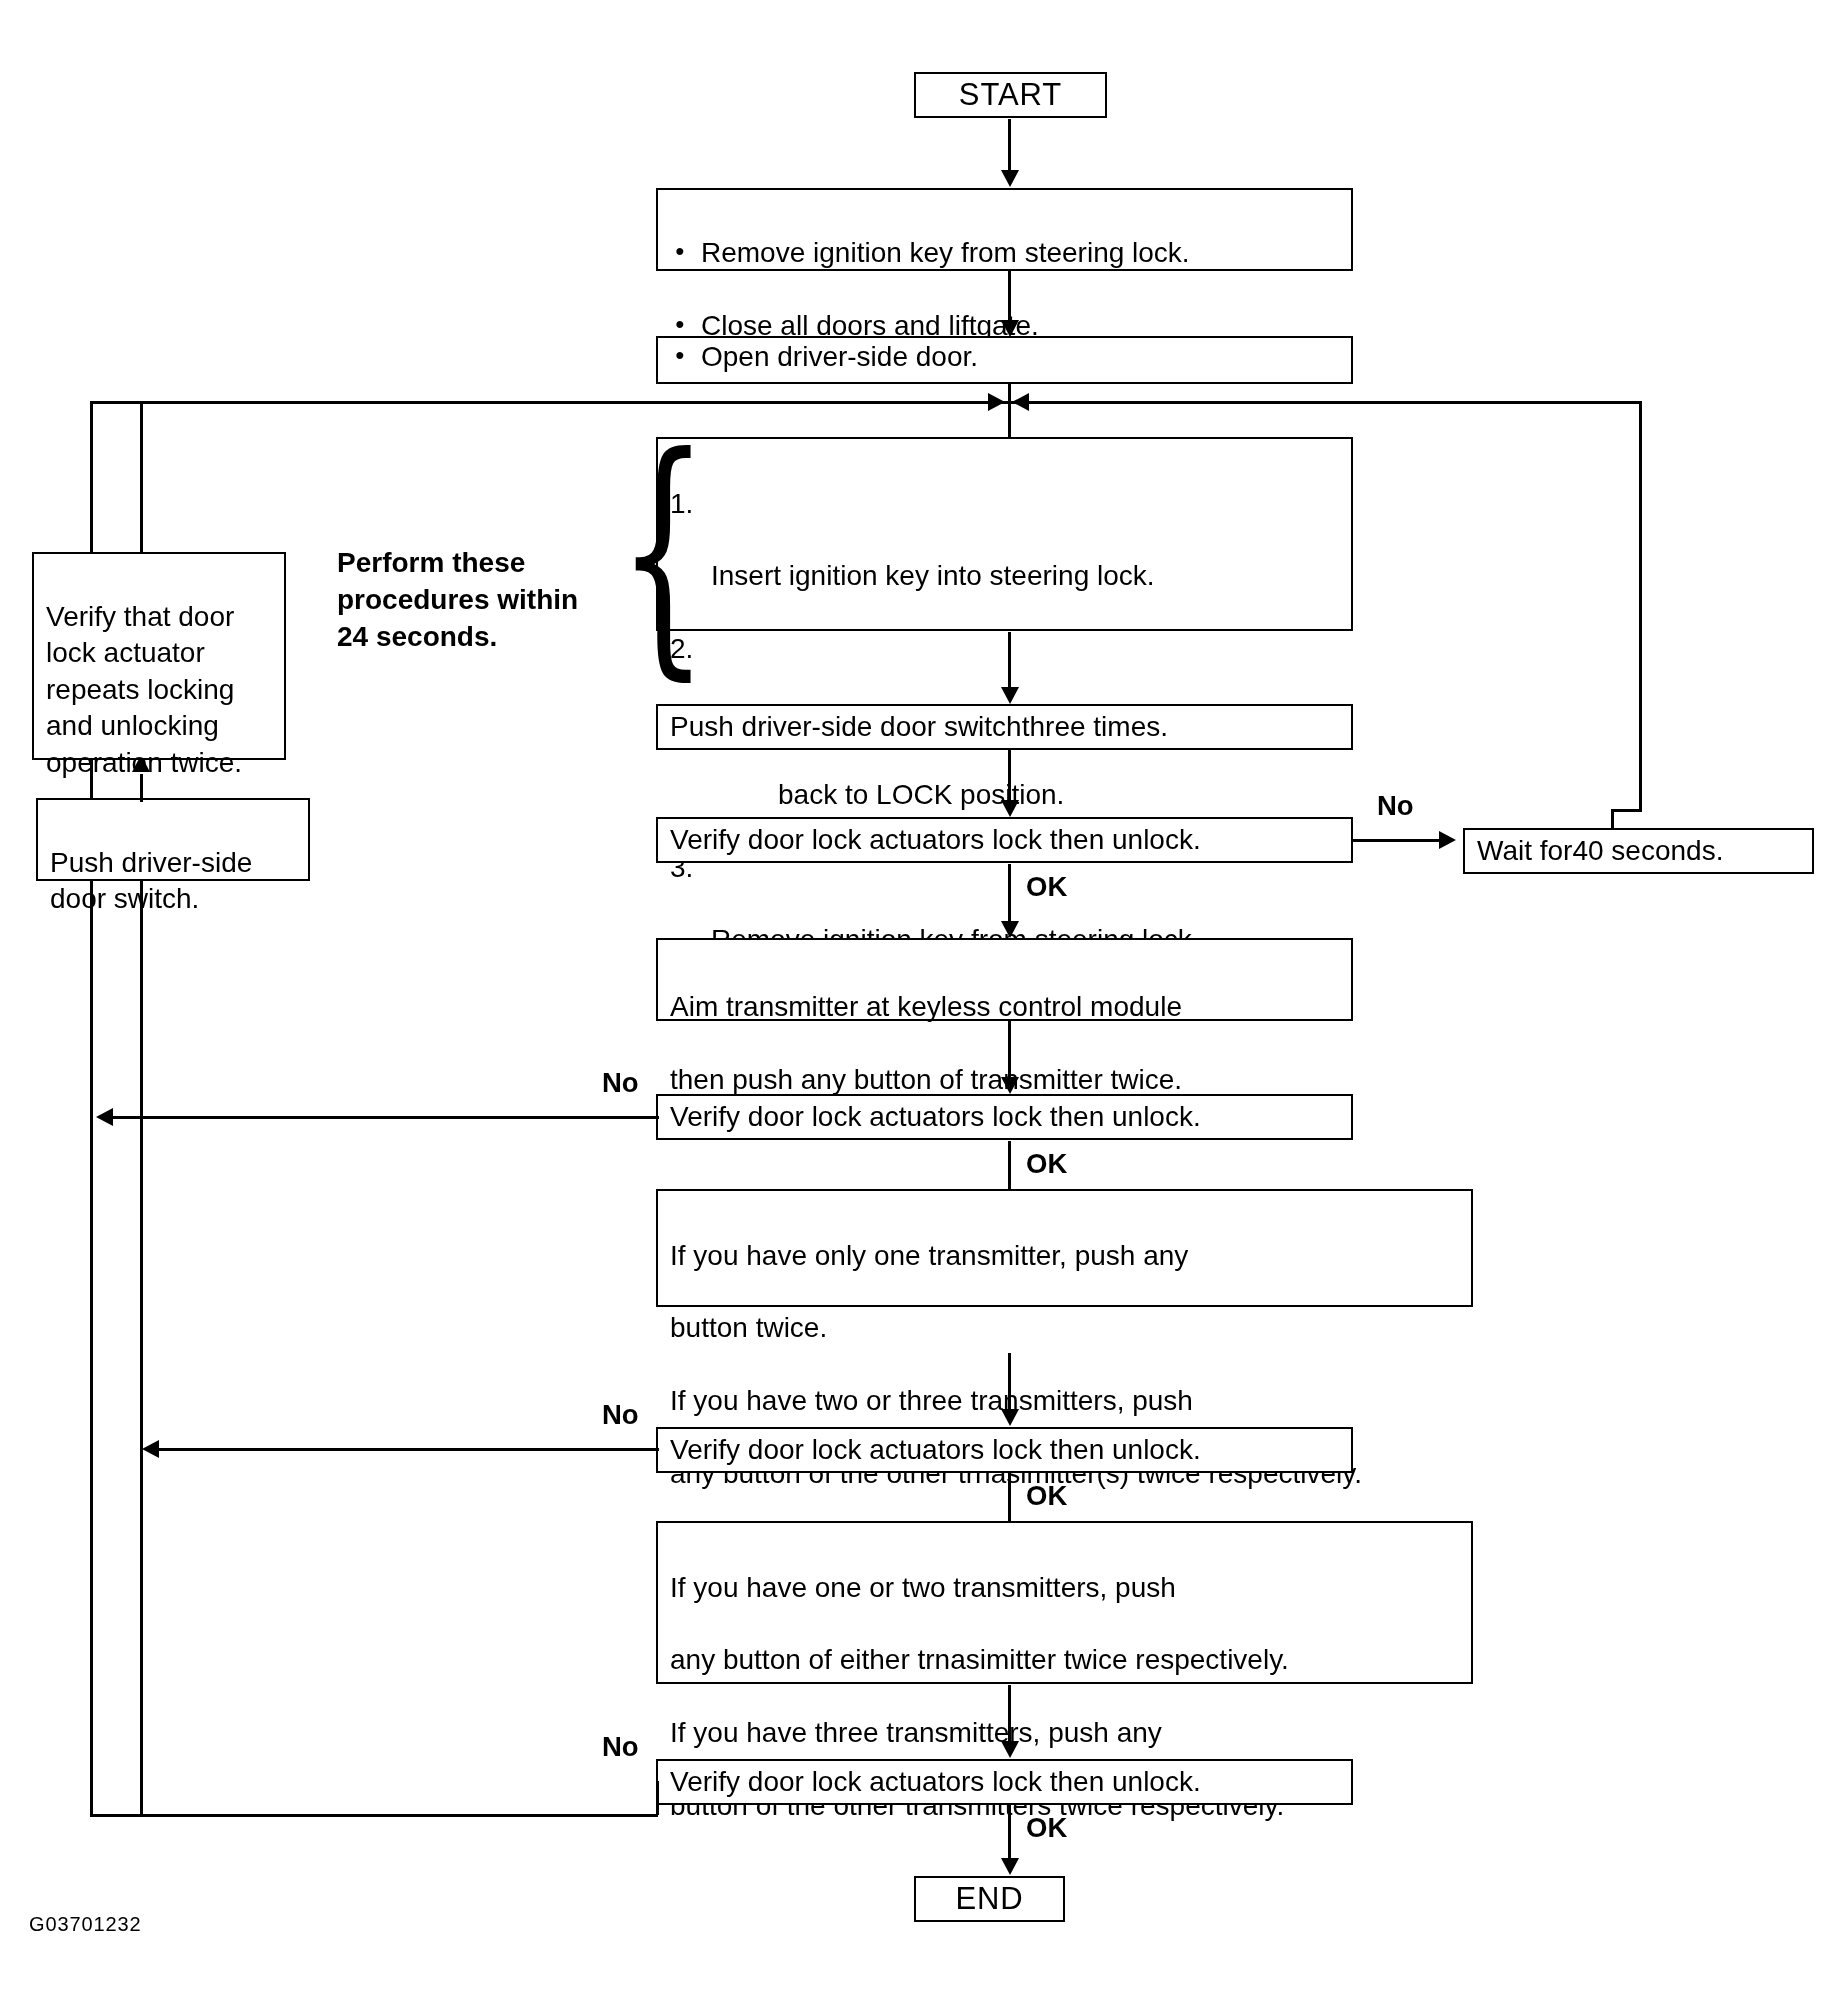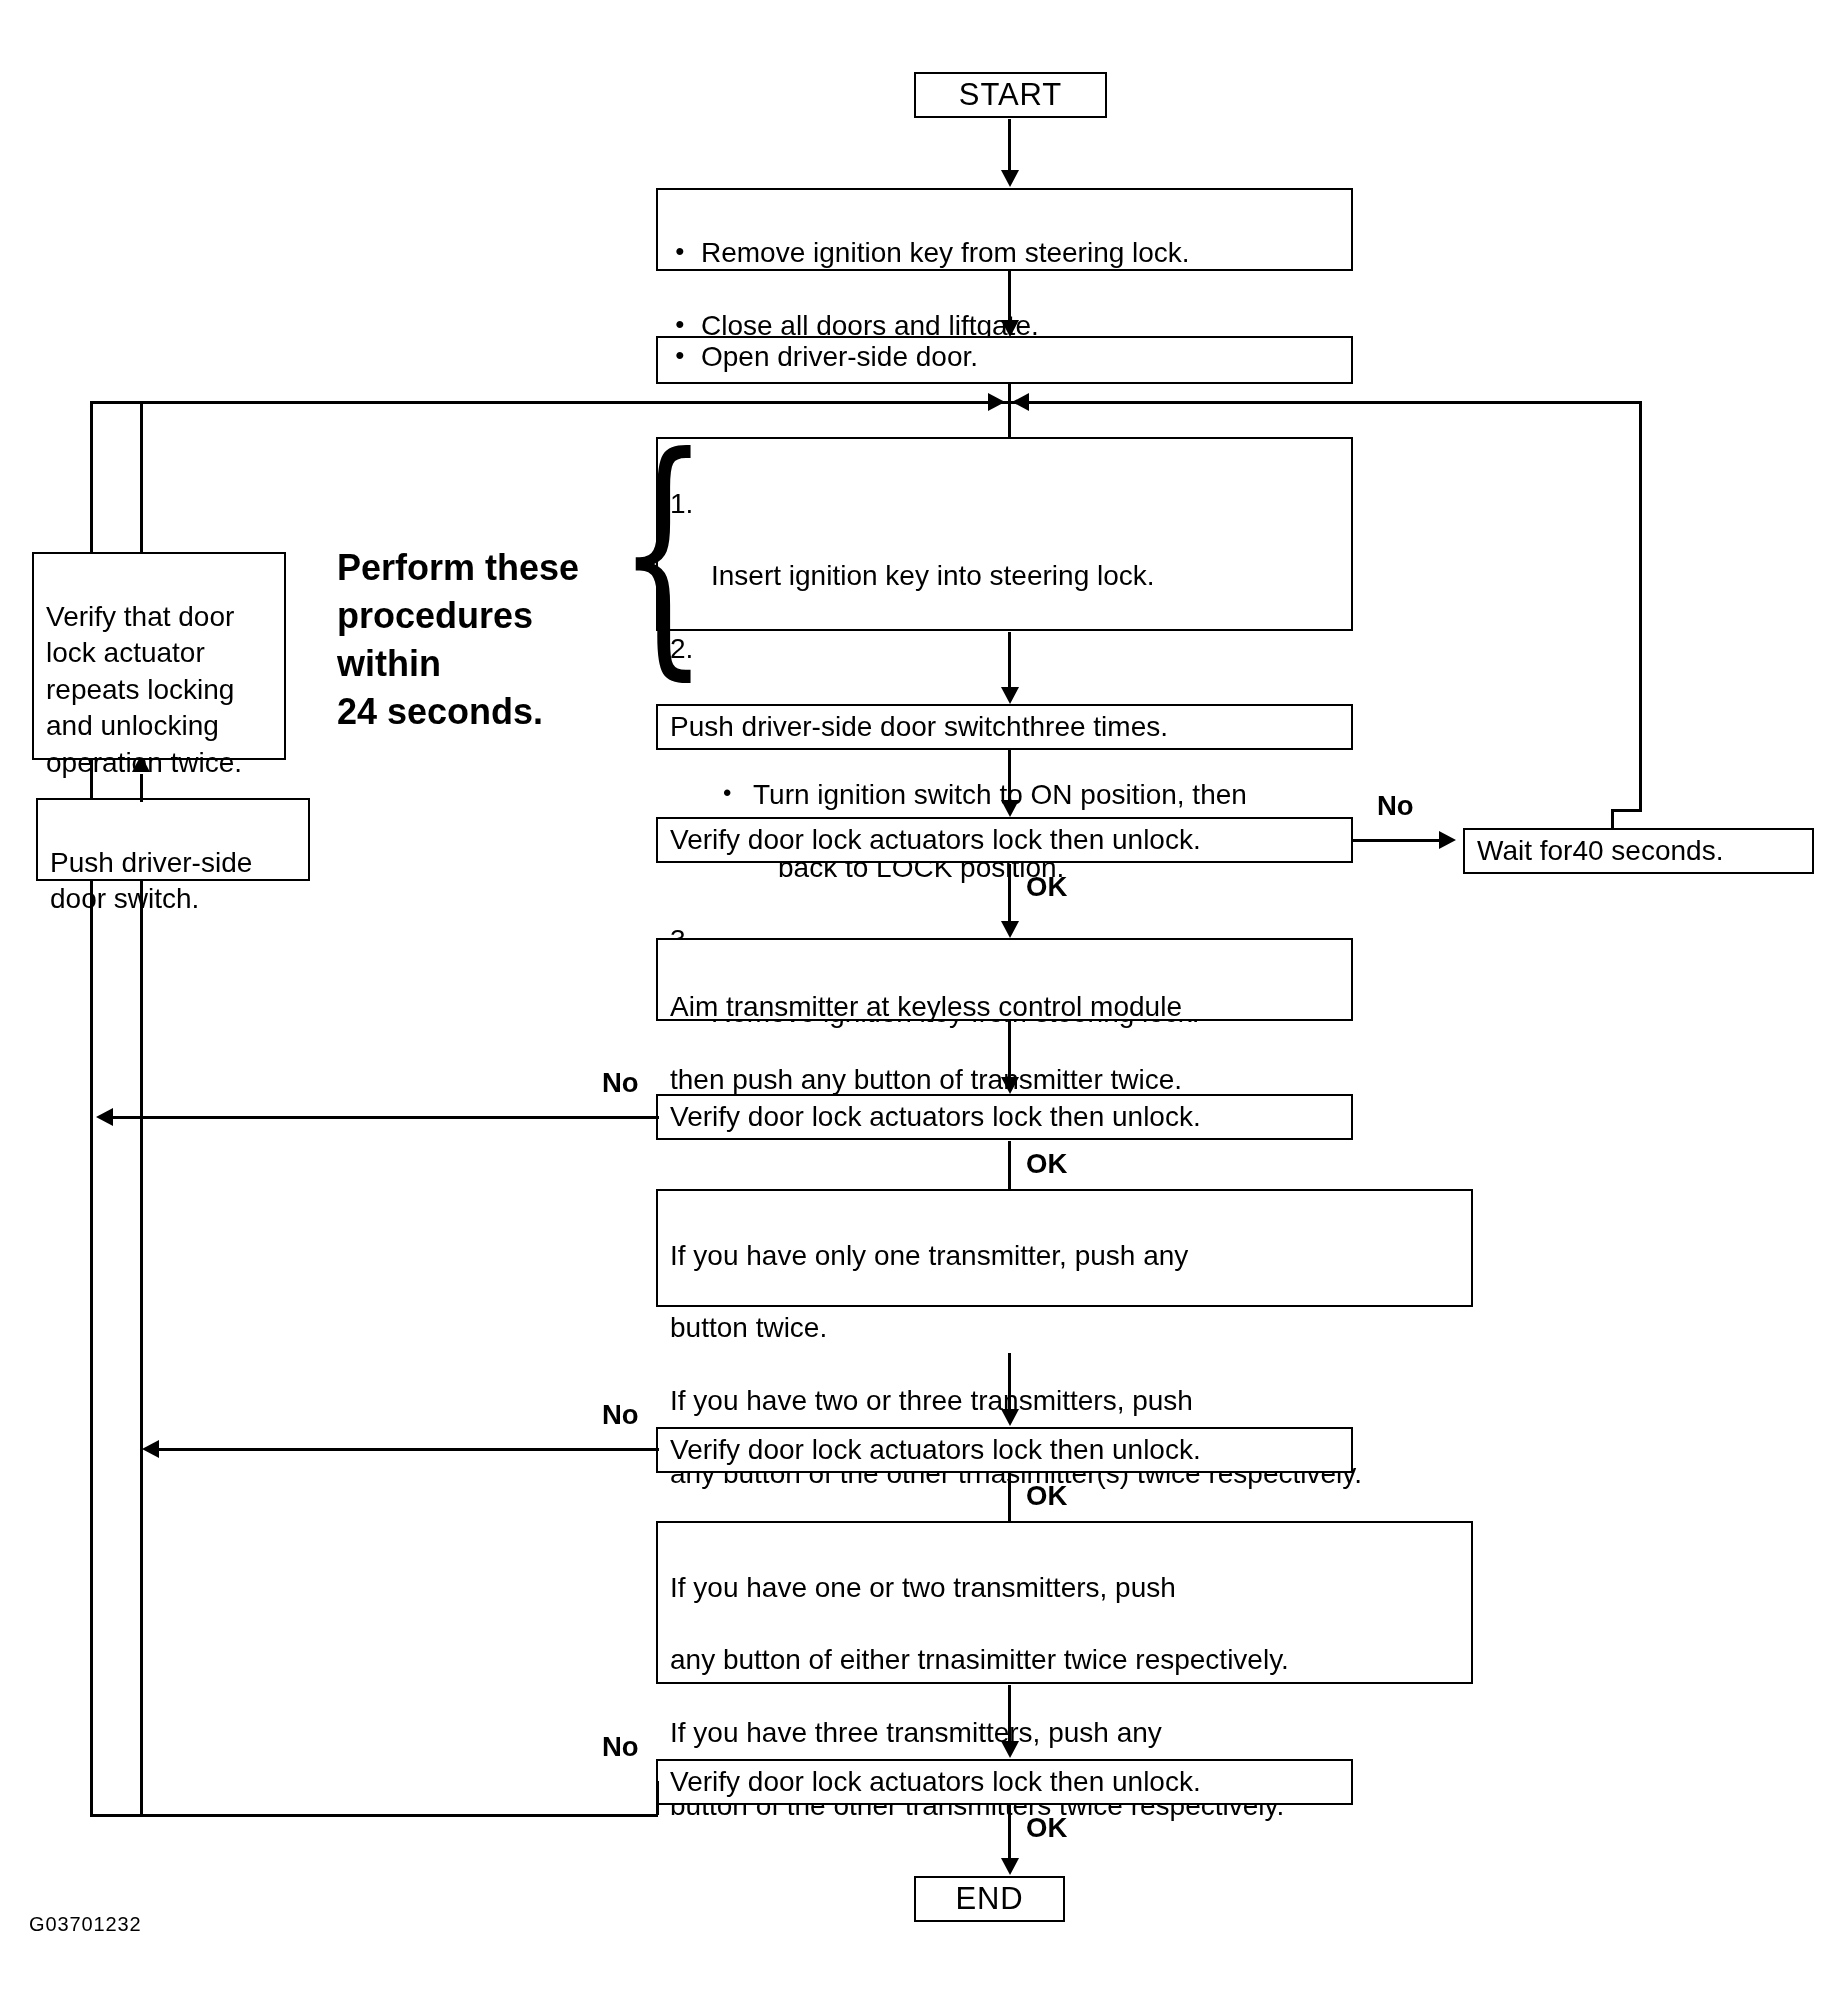--- a/index.html
+++ b/index.html
@@ -57,21 +57,21 @@
   .edge-label{
     position:absolute;
     font-size:27.5px;
     font-weight:bold;
     color:#000;
     white-space:nowrap;
   }
 
   .note{
     position:absolute;
-    font-size:36px;
+    font-size:28px;
     font-weight:bold;
     line-height:1.33;
     color:#000;
     white-space:pre-line;
   }
 
   .brace{
     position:absolute;
     font-size:258px;
     line-height:1;
@@ -139,21 +139,20 @@
 
   <div class="box" style="left:656px; top:437px; width:697px; height:194px; padding-top:10.3px;">
     <span class="num-line">
       <span class="num">1.</span>
       <span>Insert ignition key into steering lock.</span>
     </span>
     <span class="num-line">
       <span class="num">2.</span>
       <span>Repeat the following </span><b>three times</b><span>.</span>
     </span>
-    <span class="sub-bullet">Turn ignition switch to ON position, then</span>
     <span class="sub-cont">back to LOCK position.</span>
     <span class="num-line">
       <span class="num">3.</span>
       <span>Remove ignition key from steering lock.</span>
     </span>
   </div>
 
   <div class="vline" style="left:1008px; top:632px; height:64px;"></div>
   <div class="arrow-down" style="left:1001px; top:687px;"></div>
 

